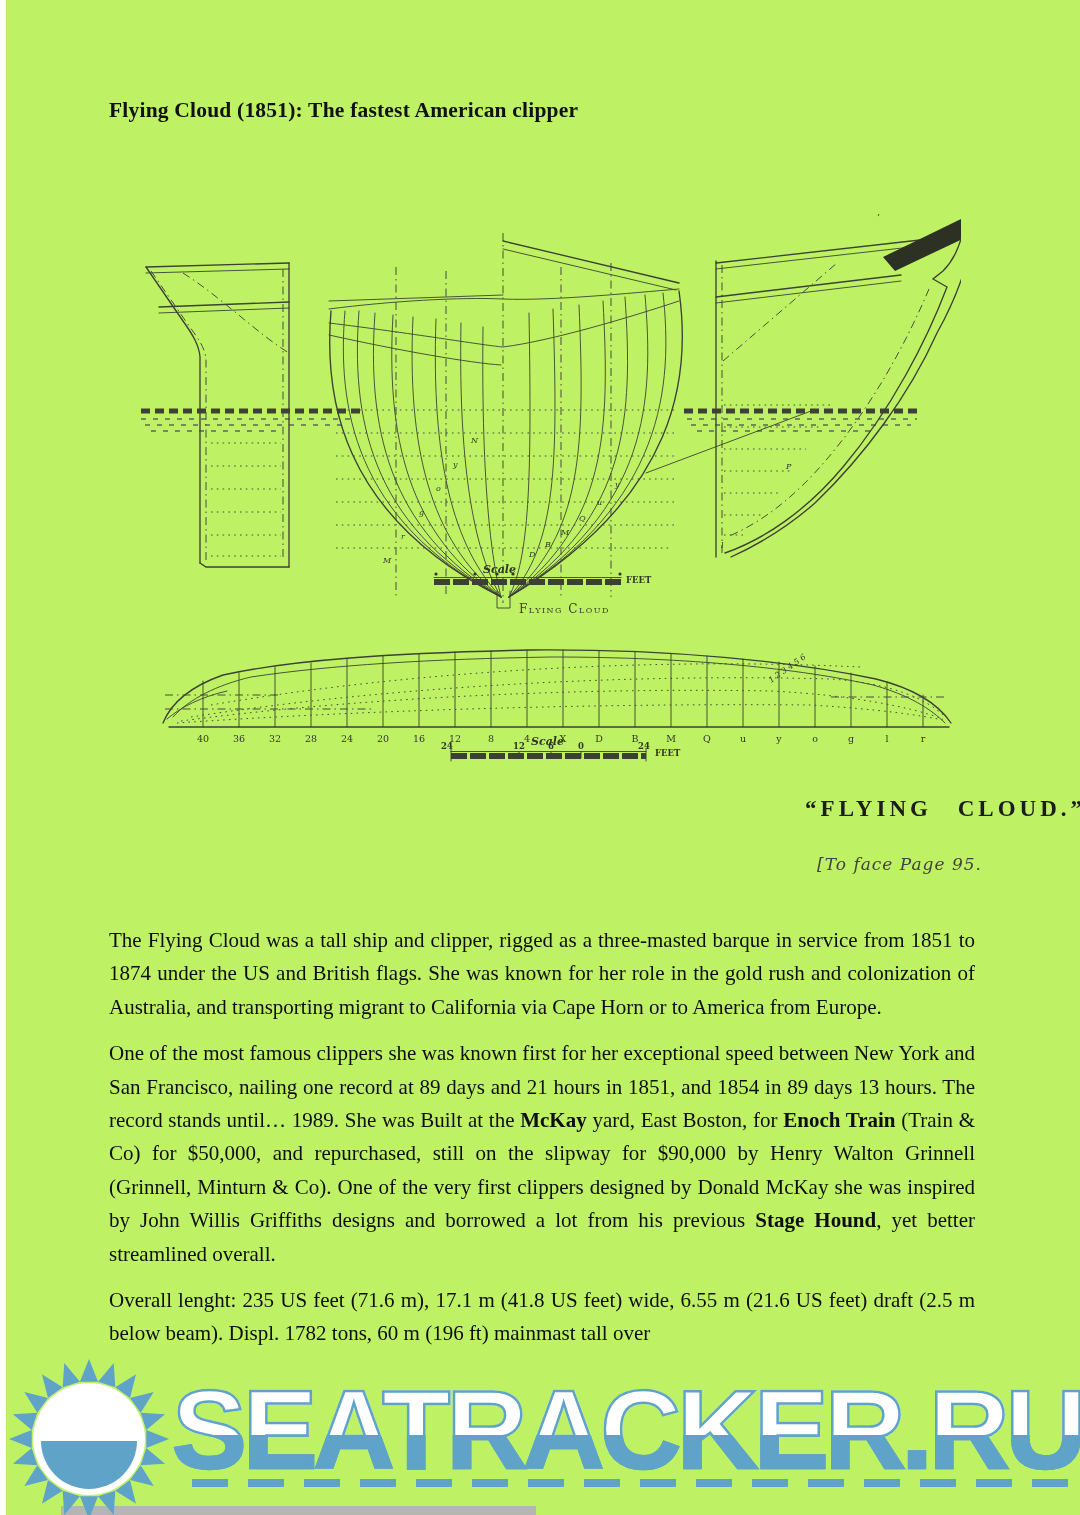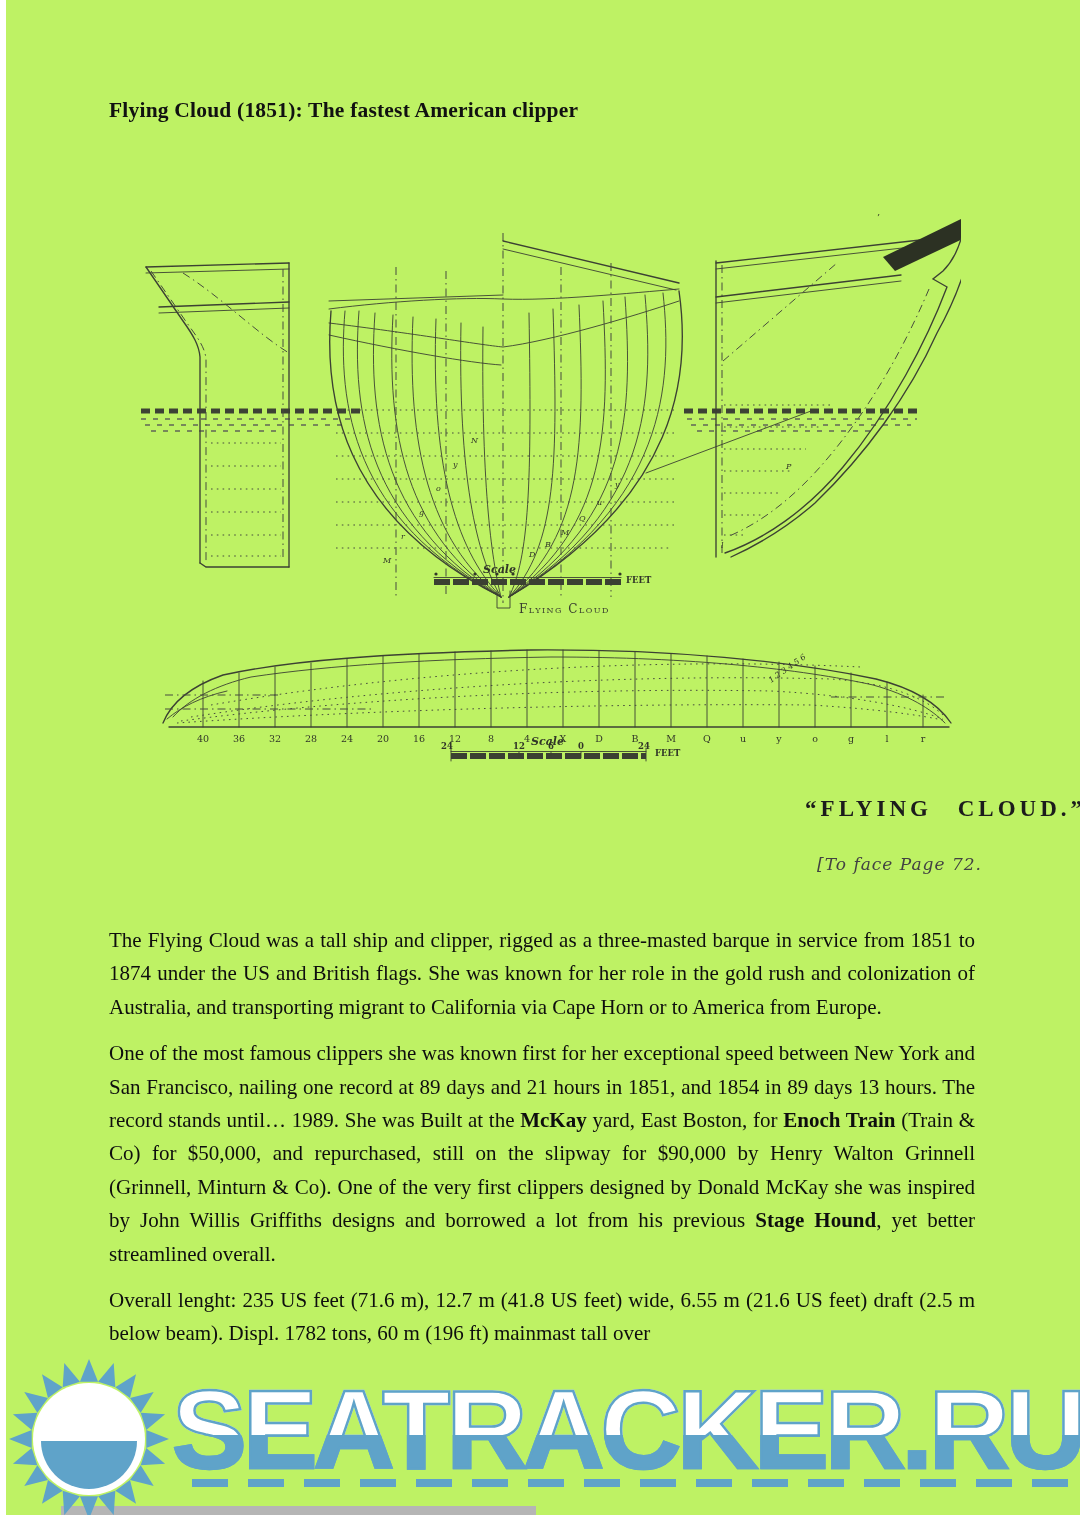--- a/index.html
+++ b/index.html
@@ -246,26 +246,26 @@
         <text class="ft" x="388" y="544" text-anchor="middle">12</text>
         <text class="ft" x="420" y="544" text-anchor="middle">6</text>
         <text class="ft" x="450" y="544" text-anchor="middle">0</text>
         <text class="ft" x="513" y="544" text-anchor="middle">24</text>
         <text class="ft" x="524" y="551">FEET</text>
       </g>
     </svg>
   </div>
 
   <div class="caption">“FLYING CLOUD.”</div>
-  <div class="page-note">[To face Page 72.</div>
+  <div class="page-note">[To face Page 95.</div>
 
   <div class="bodytext">
     <p><span>The Flying Cloud was a tall ship and clipper, rigged as a three-masted barque in service from 1851 to 1874 under the US and British flags. She was known for her role in the gold rush and colonization of Australia, and transporting migrant to California via Cape Horn or to America from Europe.</span></p>
     <p><span>One of the most famous clippers she was known first for her exceptional speed between New York and San Francisco, nailing one record at 89 days and 21 hours in 1851, and 1854 in 89 days 13 hours. The record stands until… 1989. She was Built at the </span><b>McKay</b><span> yard, East Boston, for </span><b>Enoch Train</b><span> (Train &amp; Co) for $50,000, and repurchased, still on the slipway for $90,000 by Henry Walton Grinnell (Grinnell, Minturn &amp; Co). One of the very first clippers designed by Donald McKay she was inspired by John Willis Griffiths designs and borrowed a lot from his previous </span><b>Stage Hound</b><span>, yet better streamlined overall.</span></p>
-    <p><span>Overall lenght: 235 US feet (71.6 m), 12.7 m (41.8 US feet) wide, 6.55 m (21.6 US feet) draft (2.5 m below beam). Displ. 1782 tons, 60 m (196 ft) mainmast tall over</span></p>
+    <p><span>Overall lenght: 235 US feet (71.6 m), 17.1 m (41.8 US feet) wide, 6.55 m (21.6 US feet) draft (2.5 m below beam). Displ. 1782 tons, 60 m (196 ft) mainmast tall over</span></p>
   </div>
 
   <div class="watermark">
     <svg class="wm-sun" width="162" height="162" viewBox="0 0 162 162" xmlns="http://www.w3.org/2000/svg">
       <g id="sun-rays" fill="#5fa3c9">
           <path d="M138.285923754518,71.92680102766661 L161,81 L138.285923754518,90.07319897233339 Z M138.285923754518,90.07319897233339 L157.0845213036123,105.7213595499958 L132.67837840292535,107.33144898489371 Z M132.67837840292535,107.33144898489371 L145.72135954999578,128.02282018339787 L122.01219330881976,122.01219330881975 Z M122.01219330881976,122.01219330881975 L128.02282018339787,145.72135954999578 L107.33144898489371,132.67837840292532 Z M107.33144898489371,132.67837840292532 L105.7213595499958,157.0845213036123 L90.07319897233339,138.285923754518 Z M90.07319897233339,138.285923754518 L81,161 L71.9268010276666,138.28592375451797 Z M71.9268010276666,138.28592375451797 L56.27864045000421,157.0845213036123 L54.66855101510629,132.67837840292535 Z M54.66855101510629,132.67837840292535 L33.97717981660216,145.72135954999578 L39.987806691180246,122.01219330881976 Z M39.987806691180246,122.01219330881976 L16.278640450004218,128.02282018339787 L29.321621597074667,107.33144898489371 Z M29.321621597074667,107.33144898489371 L4.915478696387723,105.7213595499958 L23.71407624548202,90.0731989723334 Z M23.71407624548202,90.0731989723334 L1,81.00000000000001 L23.714076245482012,71.92680102766661 Z M23.714076245482012,71.92680102766661 L4.915478696387723,56.27864045000418 L29.321621597074646,54.66855101510632 Z M29.321621597074646,54.66855101510632 L16.27864045000419,33.97717981660216 L39.98780669118023,39.987806691180246 Z M39.98780669118023,39.987806691180246 L33.97717981660214,16.278640450004218 L54.668551015106274,29.321621597074667 Z M54.668551015106274,29.321621597074667 L56.2786404500042,4.915478696387723 L71.9268010276666,23.71407624548202 Z M71.9268010276666,23.71407624548202 L80.99999999999999,1 L90.07319897233339,23.714076245482012 Z M90.07319897233339,23.714076245482012 L105.72135954999578,4.915478696387709 L107.33144898489371,29.32162159707466 Z M107.33144898489371,29.32162159707466 L128.02282018339784,16.27864045000419 L122.01219330881975,39.98780669118023 Z M122.01219330881975,39.98780669118023 L145.72135954999578,33.97717981660213 L132.67837840292532,54.668551015106274 Z M132.67837840292532,54.668551015106274 L157.0845213036123,56.27864045000419 L138.28592375451797,71.9268010276666 Z " fill="#5fa3c9"></path>
         </g>
       <circle cx="81" cy="81" r="56" fill="#ffffff"></circle>
       <path d="M33,83 A48,48 0 0 0 129,83 Z" fill="#5fa3c9"></path>
     </svg>

